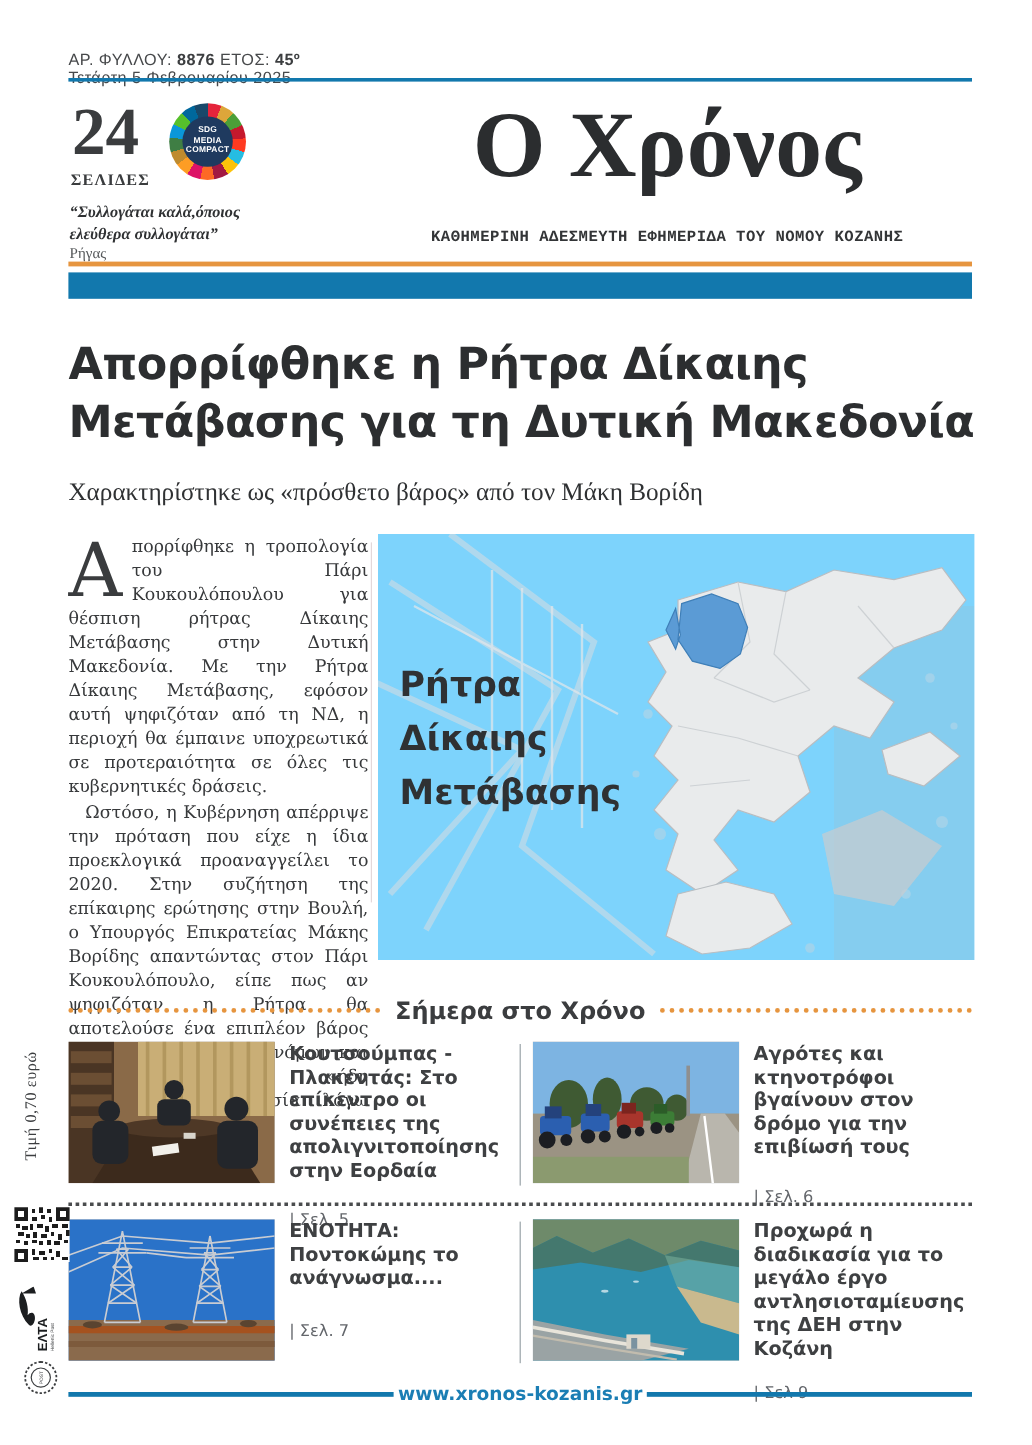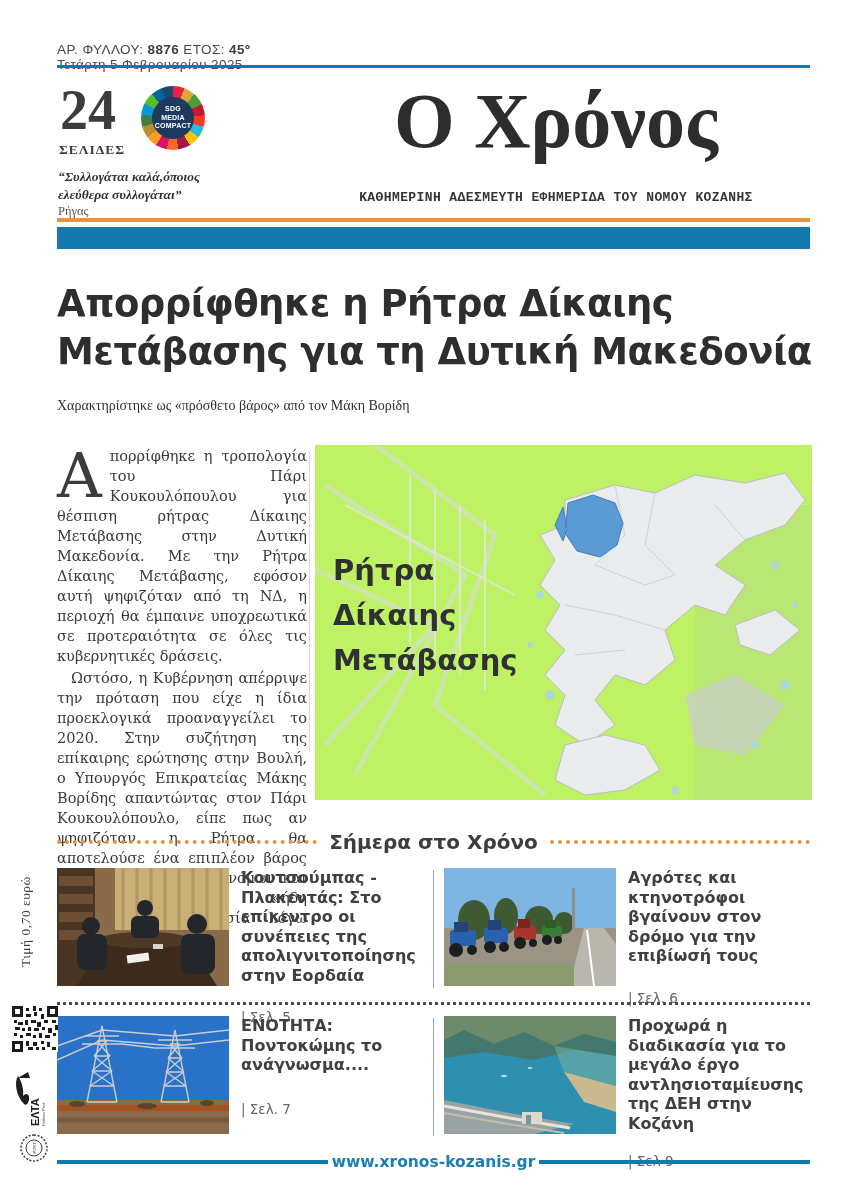--- a/index.html
+++ b/index.html
@@ -36,33 +36,33 @@
   .mast-sub{position:absolute;left:300px;top:190px;width:512px;text-align:center;
             font-family:Liberation Mono, monospace;font-weight:700;font-size:13px;color:#333537;letter-spacing:.4px;}
   .rule-orange{position:absolute;left:57px;top:218px;width:753px;height:4px;background:#e6953f;}
   .bar-blue{position:absolute;left:57px;top:227px;width:753px;height:22px;background:#1278ad;}
 
   
   .headline{position:absolute;left:57px;top:280px;width:755px;
             font-family:"DejaVu Sans",sans-serif;font-weight:700;font-size:37px;line-height:1.3;
             color:#2c2e30;letter-spacing:-0.5px;}
   .subheadline{position:absolute;left:57px;top:398px;width:740px;
-               font-family:"Liberation Serif",serif;font-size:14px;color:#2f3133;}
+               font-family:"Liberation Serif",serif;font-size:21px;color:#2f3133;}
   .body-col{position:absolute;left:57px;top:446px;width:250px;height:360px;
             font-family:"DejaVu Serif",serif;font-size:14.5px;line-height:1.38;color:#37393b;
             text-align:justify;}
   .body-col .dropcap{float:left;font-family:"DejaVu Serif",serif;font-size:62px;line-height:.85;
             padding:4px 8px 0 0;color:#3a3c3e;}
   .body-col p{margin:0;}
   .body-col p + p{text-indent:14px;margin-top:2px;}
   .continuation{margin-top:2px;text-indent:14px;}
   .col-divider{position:absolute;left:309px;top:452px;width:1px;height:300px;background:#e2d8da;}
 
   
-  .lead-photo{position:absolute;left:315px;top:445px;width:497px;height:355px;background:#bef264;overflow:hidden;}
+  .lead-photo{position:absolute;left:315px;top:445px;width:497px;height:355px;background:#7dd3fc;overflow:hidden;}
   .map-caption{position:absolute;left:18px;top:103px;font-family:"DejaVu Sans",sans-serif;
                font-weight:700;font-size:29px;color:#2f3133;line-height:1.55;white-space:pre-line;z-index:3;}
 
   
   .today-head{position:absolute;left:57px;top:830px;width:753px;display:flex;align-items:center;gap:12px;}
   .today-dots{flex:1;border-top:4px dotted #e6953f;height:0;}
   .today-title{font-family:"DejaVu Sans",sans-serif;font-weight:700;font-size:20px;color:#3b3d3f;white-space:nowrap;}
 
   .teaser{position:absolute;display:flex;gap:12px;width:368px;}
   .teaser-img{width:172px;height:118px;flex:0 0 172px;overflow:hidden;background:#ccc;}

